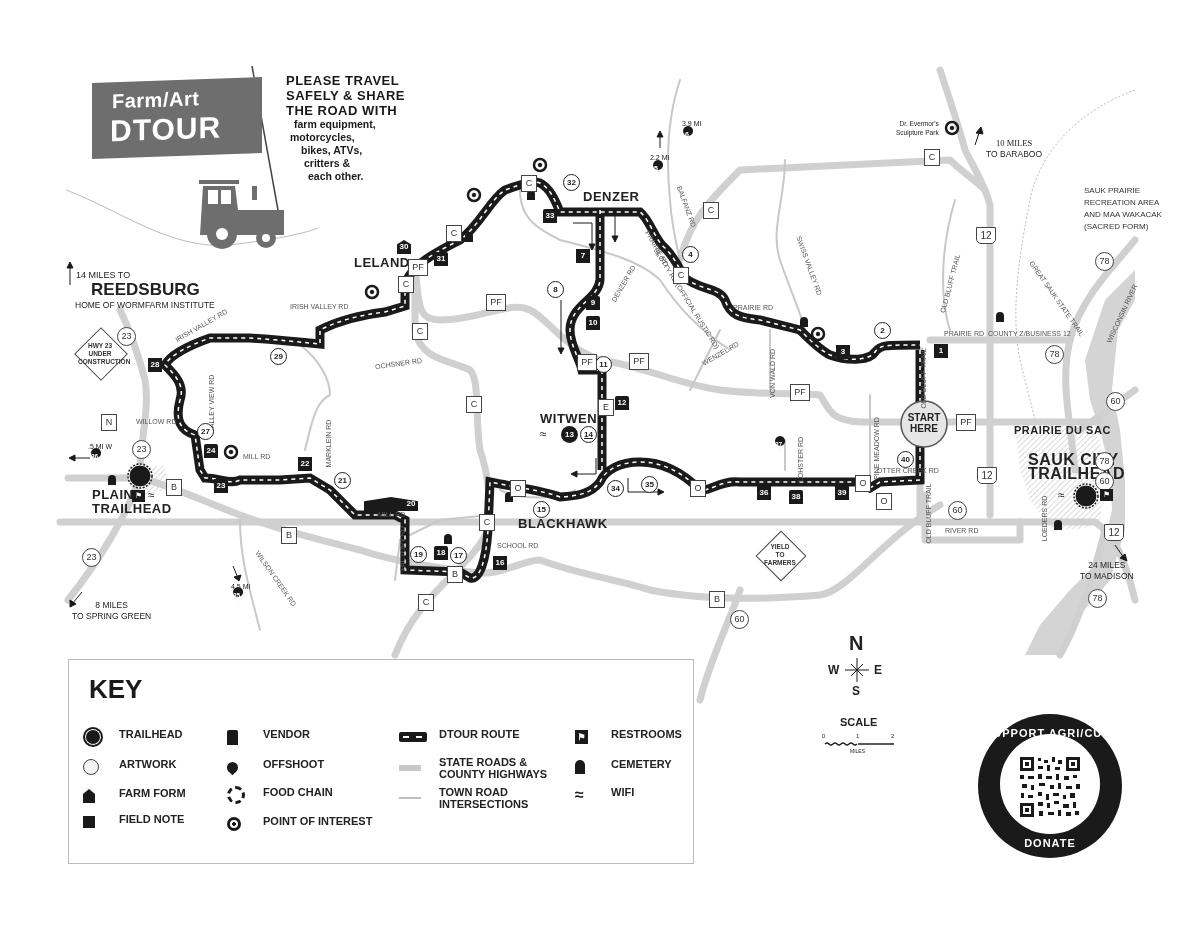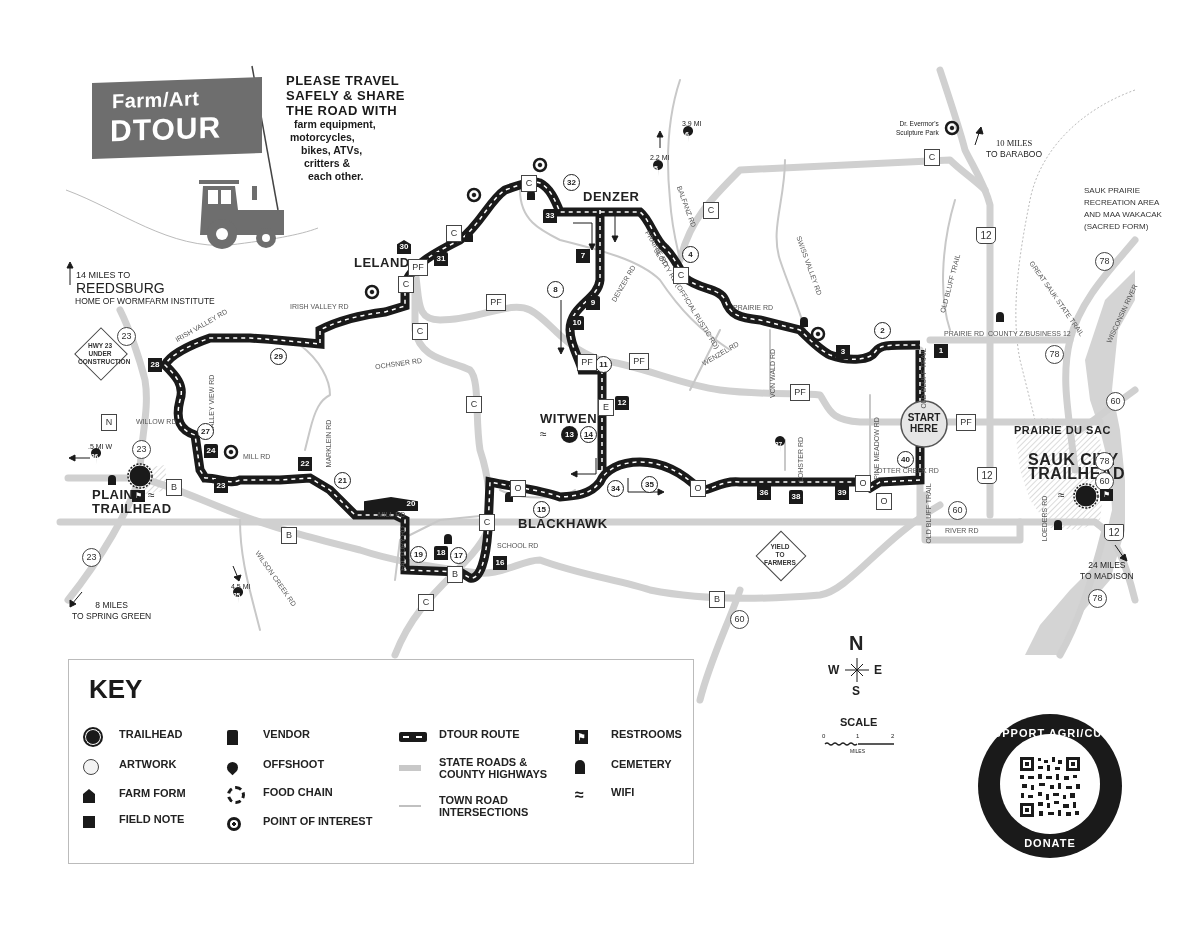--- a/index.html
+++ b/index.html
@@ -264,21 +264,21 @@
   <div class="big">THE ROAD WITH</div>
   <div class="small" style="margin-left:8px;">farm equipment,</div>
   <div class="small" style="margin-left:4px;">motorcycles,</div>
   <div class="small" style="margin-left:15px;">bikes, ATVs,</div>
   <div class="small" style="margin-left:18px;">critters &amp;</div>
   <div class="small" style="margin-left:22px;">each other.</div>
 </div>
 
 <div class="lbl" style="left:76px;top:270px;">
   <div style="font-size:9px;">14 MILES TO</div>
-  <div style="font-size:14px;font-weight:normal;">REEDSBURG</div>
+  <div style="font-size:17px;font-weight:bold;text-align:center;">REEDSBURG</div>
   <div style="font-size:8.5px;margin-left:-1px;">HOME OF WORMFARM INSTITUTE</div>
 </div>
 <div class="lbl" style="left:986px;top:138px;font-size:8.5px;line-height:11px;">
   <div style="margin-left:10px;font-family:Liberation Serif, serif;">10 MILES</div>
   <div>TO BARABOO</div>
 </div>
 <div class="lbl" style="left:72px;top:600px;font-size:8.5px;line-height:11px;text-align:center;">
   <div>8 MILES</div>
   <div>TO SPRING GREEN</div>
 </div>
@@ -366,21 +366,21 @@
 <div class="badge-sq" style="left:836px;top:345px;">3</div>
 <div class="badge-sq" style="left:576px;top:249px;">7</div>
 <div class="badge-sq" style="left:493px;top:556px;">16</div>
 <div class="badge-sq" style="left:298px;top:457px;">22</div>
 <div class="badge-sq" style="left:214px;top:479px;">23</div>
 <div class="badge-sq" style="left:148px;top:358px;">28</div>
 <div class="badge-sq" style="left:757px;top:486px;">36</div>
 <div class="badge-sq" style="left:835px;top:486px;">39</div>
 
 <div class="badge-sq" style="left:586px;top:296px;border-radius:2px 2px 0 0;">9</div>
-<div class="badge-sq" style="left:570px;top:316px;border-radius:2px 2px 0 0;">10</div>
+<div class="badge-sq" style="left:586px;top:316px;border-radius:2px 2px 0 0;">10</div>
 <div class="badge-sq" style="left:615px;top:396px;border-radius:2px 2px 0 0;">12</div>
 <div class="badge-sq" style="left:434px;top:546px;border-radius:2px 2px 0 0;">18</div>
 <div class="badge-sq" style="left:204px;top:444px;border-radius:2px 2px 0 0;">24</div>
 <div class="badge-sq" style="left:434px;top:252px;border-radius:2px 2px 0 0;">31</div>
 <div class="badge-sq" style="left:543px;top:209px;border-radius:2px 2px 0 0;">33</div>
 <div class="badge-sq" style="left:789px;top:490px;border-radius:2px 2px 0 0;">38</div>
 
 <div class="badge-sq" style="left:364px;top:497px;clip-path:polygon(50% 0,100% 30%,100% 100%,0 100%,0 30%);padding-left:40px;">20</div>
 <div class="badge-sq" style="left:397px;top:240px;clip-path:polygon(50% 0,100% 30%,100% 100%,0 100%,0 30%);">30</div>
 
@@ -529,21 +529,21 @@
       </span>
     <span class="kt">DTOUR ROUTE</span>
   </div>
   <div class="key-item" style="left:330px;top:96px;">
     <span class="ki" style="width:30px;height:24px;">
         <span style="display:inline-block;width:22px;height:6px;background:#c8c8c8;"></span>
       </span>
     <span class="kt">STATE ROADS &amp;
 COUNTY HIGHWAYS</span>
   </div>
-  <div class="key-item" style="left:330px;top:134px;">
+  <div class="key-item" style="left:330px;top:126px;">
     <span class="ki" style="width:30px;height:24px;">
         <span style="display:inline-block;width:22px;height:2px;background:#c0c0c0;"></span>
       </span>
     <span class="kt">TOWN ROAD
 INTERSECTIONS</span>
   </div>
 
   <div class="key-item" style="left:506px;top:68px;">
     <span class="ki">
         <span style="display:inline-block;width:13px;height:14px;background:#1a1a1a;color:#fff;font-size:9px;text-align:center;line-height:14px;">⚑</span>

